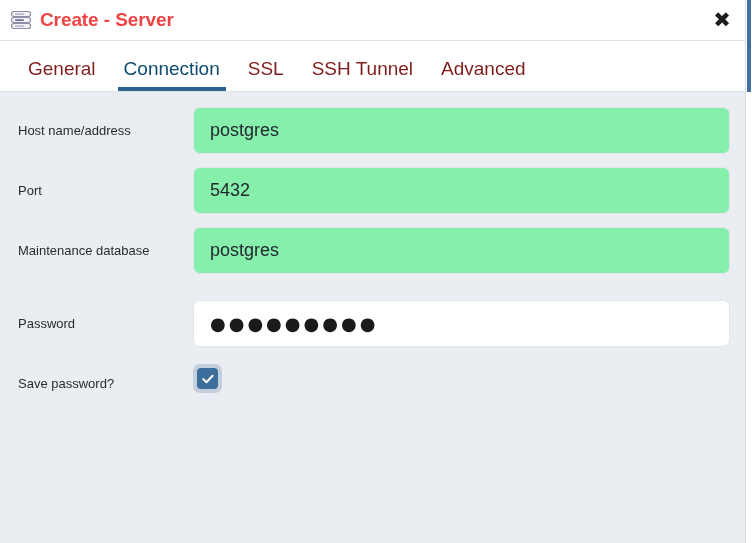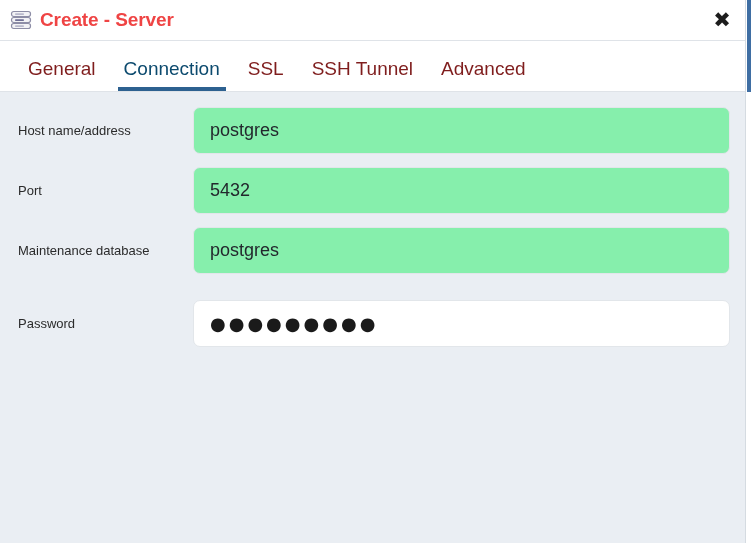--- a/index.html
+++ b/index.html
@@ -291,20 +291,32 @@
     <div class="form-row">
     </div>
 
     <div class="form-row">
       <div class="label">Password</div>
       <div class="control">
         <div class="pwd-dots">●●●●●●●●●</div>
       </div>
     </div>
 
+    <div class="form-row check-row">
+      <div class="label">Save password?</div>
+      <div class="control">
+        <span class="checkbox-wrap">
+          <span class="checkbox">
+            <svg viewBox="0 0 16 16" width="14" height="14" xmlns="http://www.w3.org/2000/svg">
+              <path d="M2.6 8.2 L6.2 11.6 L13.2 4.4" fill="none" stroke="#ffffff" stroke-width="2.4" stroke-linecap="round" stroke-linejoin="round"></path>
+            </svg>
+          </span>
+        </span>
+      </div>
+    </div>
 
   </div>
 
   <div class="panel-rule"></div>
   <div class="outer-scroll">
     <div class="outer-scroll-thumb"></div>
   </div>
 
 </div>
 

